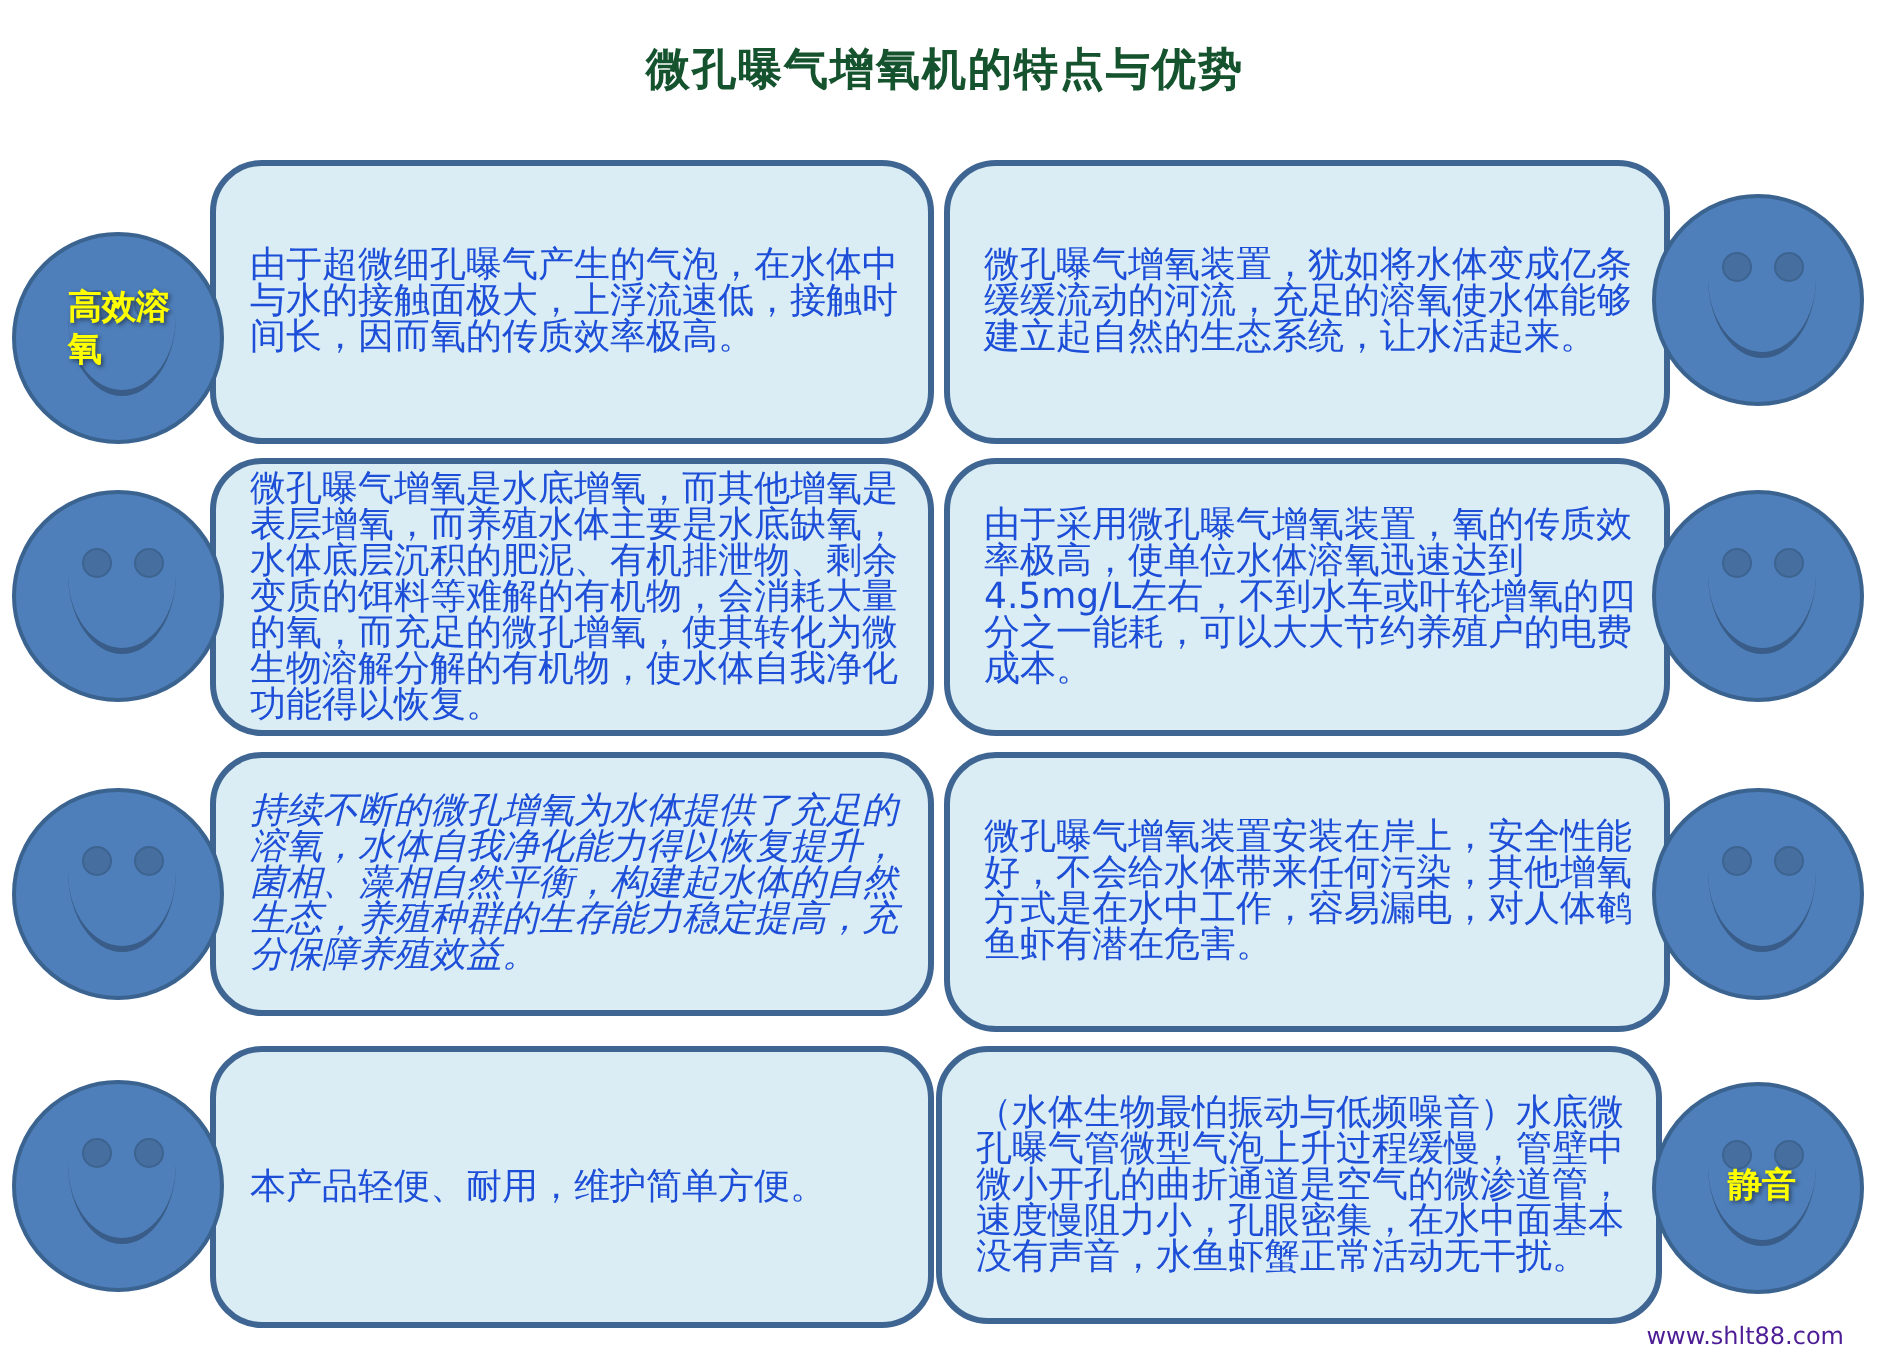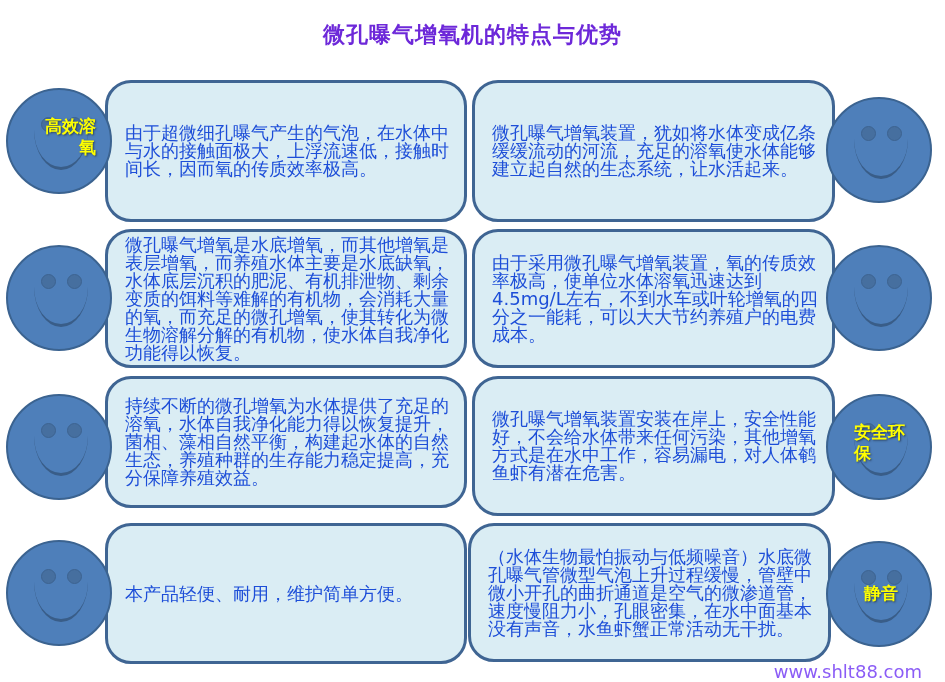--- a/index.html
+++ b/index.html
@@ -3,21 +3,21 @@
 <meta charset="utf-8">
 <style>
   html, body { margin: 0; padding: 0; }
   body {
     width: 945px; height: 682px; position: relative; overflow: hidden;
     background: #ffffff;
     font-family: "DejaVu Sans", "Liberation Sans", sans-serif;
   }
   .title {
     position: absolute; left: 0; top: 20px; width: 945px;
-    text-align: center; font-size: 22px; font-weight: bold; color: #6d28d9;
+    text-align: center; font-size: 22px; font-weight: bold; color: #14532d;
     font-family: "DejaVu Serif", "Liberation Serif", serif;
     letter-spacing: 1px;
   }
   .box {
     position: absolute;
     background: #daedf4;
     border: 3px solid #3f6593;
     border-radius: 26px;
     box-sizing: border-box;
     display: flex; align-items: center;
@@ -48,32 +48,32 @@
   .face-label {
     position: absolute; left: 26px; top: 26px; width: 62px;
     font-size: 17px; line-height: 21px; font-weight: bold;
     color: #ffff00;
     text-shadow: 1px 1px 2px #2a3f5c;
     z-index: 3;
   }
   .face-label.center { left: 0; width: 106px; text-align: center; top: 40px; }
   .footer {
     position: absolute; right: 23px; top: 661px;
-    font-size: 18px; color: #8b5cf6;
+    font-size: 12px; color: #4c1d95;
   }
 </style>
 </head>
 <body>
 
 <div class="title">微孔曝气增氧机的特点与优势</div>
 
 <div class="box" style="left:105px;top:80px;width:362px;height:142px;">
   <div class="txt">由于超微细孔曝气产生的气泡，在水体中与水的接触面极大，上浮流速低，接触时间长，因而氧的传质效率极高。</div>
 </div>
-<div class="face" style="left:6px;top:88px;text-align:right;">
+<div class="face" style="left:6px;top:116px;">
   <span class="eye l"></span>
   <span class="eye r"></span>
   <span class="smile"></span>
   <div class="face-label">
     <div>高效溶</div>
       <div>氧</div>
   </div>
 </div>
 
 <div class="box" style="left:472px;top:80px;width:363px;height:142px;">
@@ -96,40 +96,36 @@
 
 <div class="box" style="left:472px;top:229px;width:363px;height:139px;">
   <div class="txt">由于采用微孔曝气增氧装置，氧的传质效率极高，使单位水体溶氧迅速达到4.5mg/L左右，不到水车或叶轮增氧的四分之一能耗，可以大大节约养殖户的电费成本。</div>
 </div>
 <div class="face" style="left:826px;top:245px;">
   <span class="eye l"></span>
   <span class="eye r"></span>
   <span class="smile"></span>
 </div>
 
-<div class="box" style="left:105px;top:376px;width:362px;height:132px;">
+<div class="box" style="left:105px;top:376px;width:362px;height:132px;font-style:italic;">
   <div class="txt">持续不断的微孔增氧为水体提供了充足的溶氧，水体自我净化能力得以恢复提升，菌相、藻相自然平衡，构建起水体的自然生态，养殖种群的生存能力稳定提高，充分保障养殖效益。</div>
 </div>
 <div class="face" style="left:6px;top:394px;">
   <span class="eye l"></span>
   <span class="eye r"></span>
   <span class="smile"></span>
 </div>
 
 <div class="box" style="left:472px;top:376px;width:363px;height:140px;">
   <div class="txt">微孔曝气增氧装置安装在岸上，安全性能好，不会给水体带来任何污染，其他增氧方式是在水中工作，容易漏电，对人体鹌鱼虾有潜在危害。</div>
 </div>
 <div class="face" style="left:826px;top:394px;">
   <span class="eye l"></span>
   <span class="eye r"></span>
   <span class="smile"></span>
-  <div class="face-label">
-    <div>安全环</div>
-      <div>保</div>
-  </div>
 </div>
 
 <div class="box" style="left:105px;top:523px;width:362px;height:141px;">
   <div class="txt">本产品轻便、耐用，维护简单方便。</div>
 </div>
 <div class="face" style="left:6px;top:540px;">
   <span class="eye l"></span>
   <span class="eye r"></span>
   <span class="smile"></span>
 </div>

